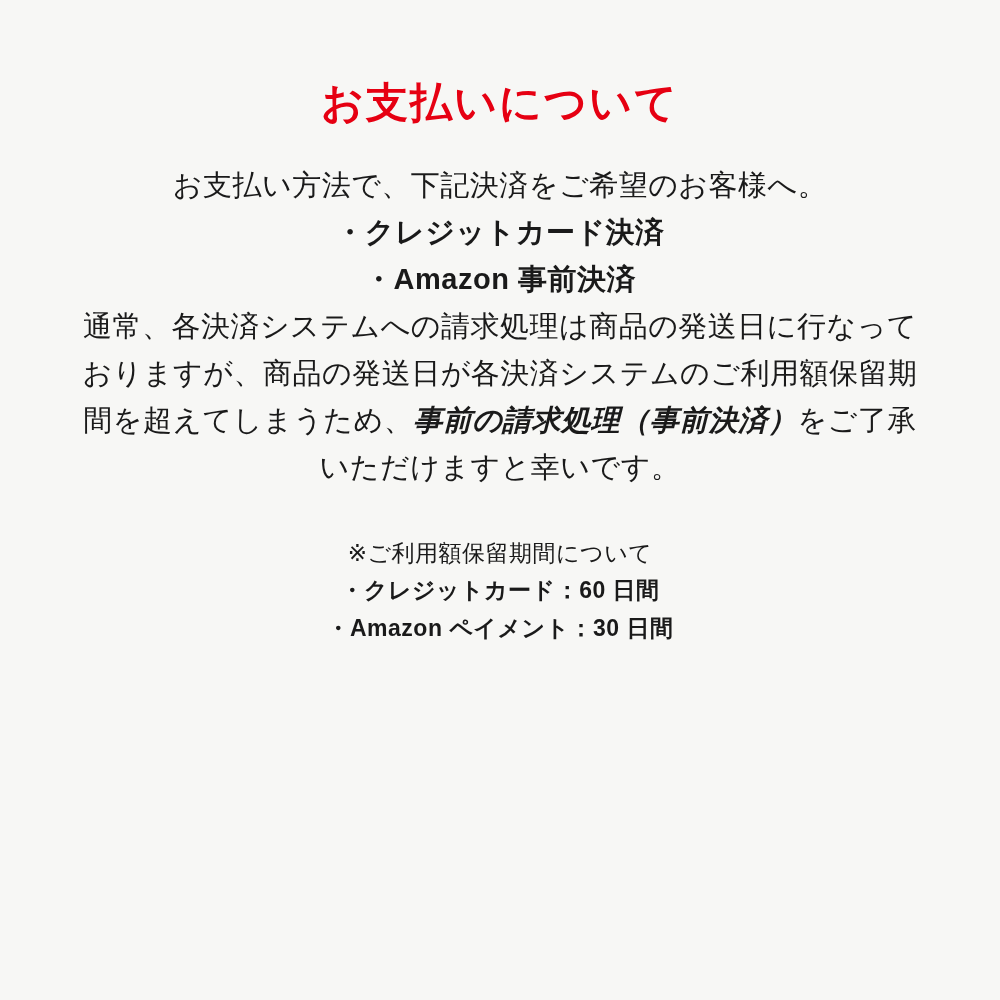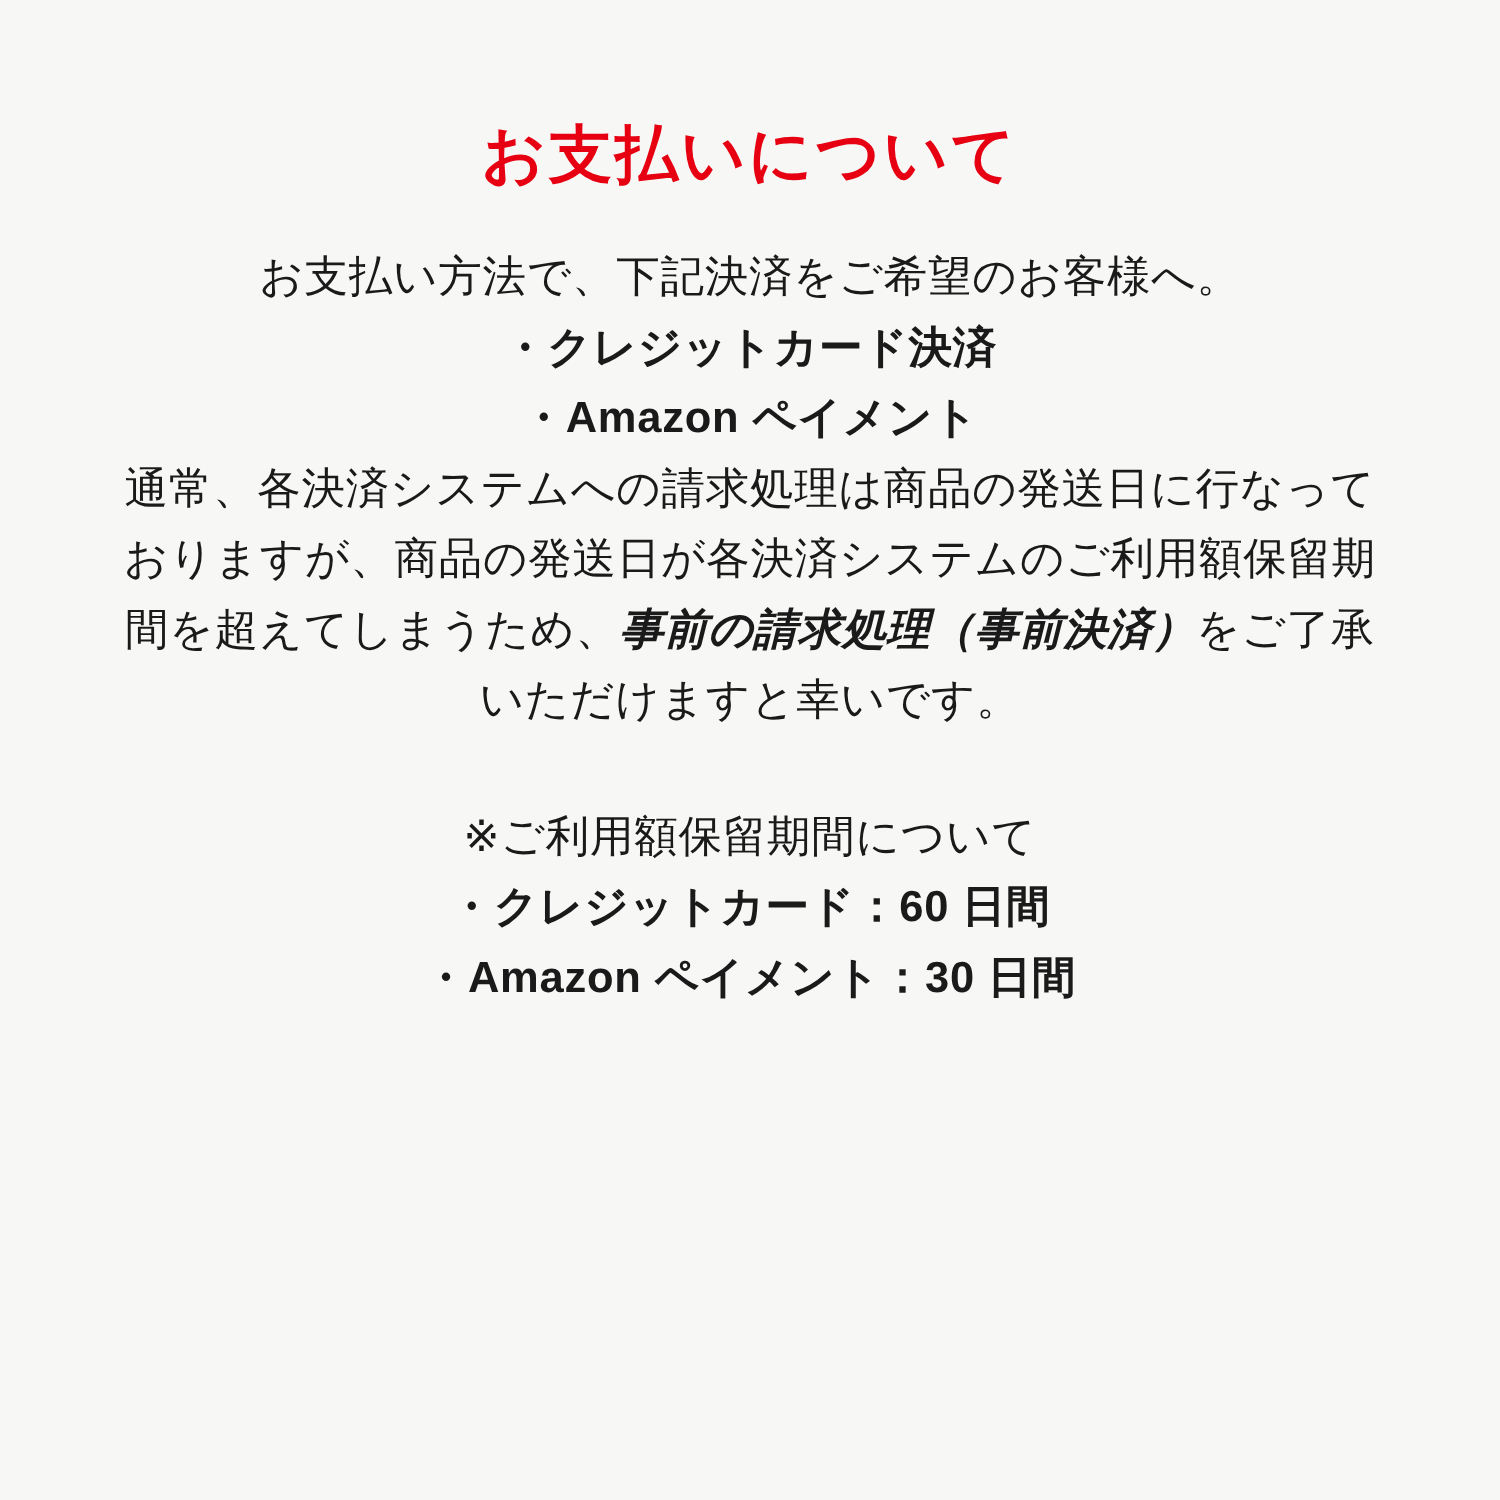--- a/index.html
+++ b/index.html
@@ -47,39 +47,39 @@
     text-align: center;
   }
   .spacer {
     height: 44px;
   }
   .strong-inline {
     font-weight: bold;
     font-style: italic;
   }
   .notes {
-    font-size: 29px;
+    font-size: 23px;
     line-height: 1.62;
     letter-spacing: 0.5px;
   }
 </style>
 </head>
 <body>
 
 <div class="page">
 
   <h1 class="doc-title">お支払いについて</h1>
 
   <div class="body-block">
 
     <p class="para line">お支払い方法で、下記決済をご希望のお客様へ。</p>
 
     <p class="para line bold">・クレジットカード決済</p>
 
-    <p class="para line bold">・Amazon ペイメント</p>
+    <p class="para line bold">・Amazon 事前決済</p>
 
 
     <p class="para line"><span>通常、各決済システムへの請求処理は商品の発送日に行なっておりますが、商品の発送日が各決済システムのご利用額保留期間を超えてしまうため、</span><span class="strong-inline">事前の請求処理（事前決済）</span><span>をご了承いただけますと幸いです。</span></p>
 
     <div class="spacer"></div>
 
     <div class="notes">
       <p class="para line">※ご利用額保留期間について</p>
       <p class="para line bold">・クレジットカード：60 日間</p>
       <p class="para line bold">・Amazon ペイメント：30 日間</p>

